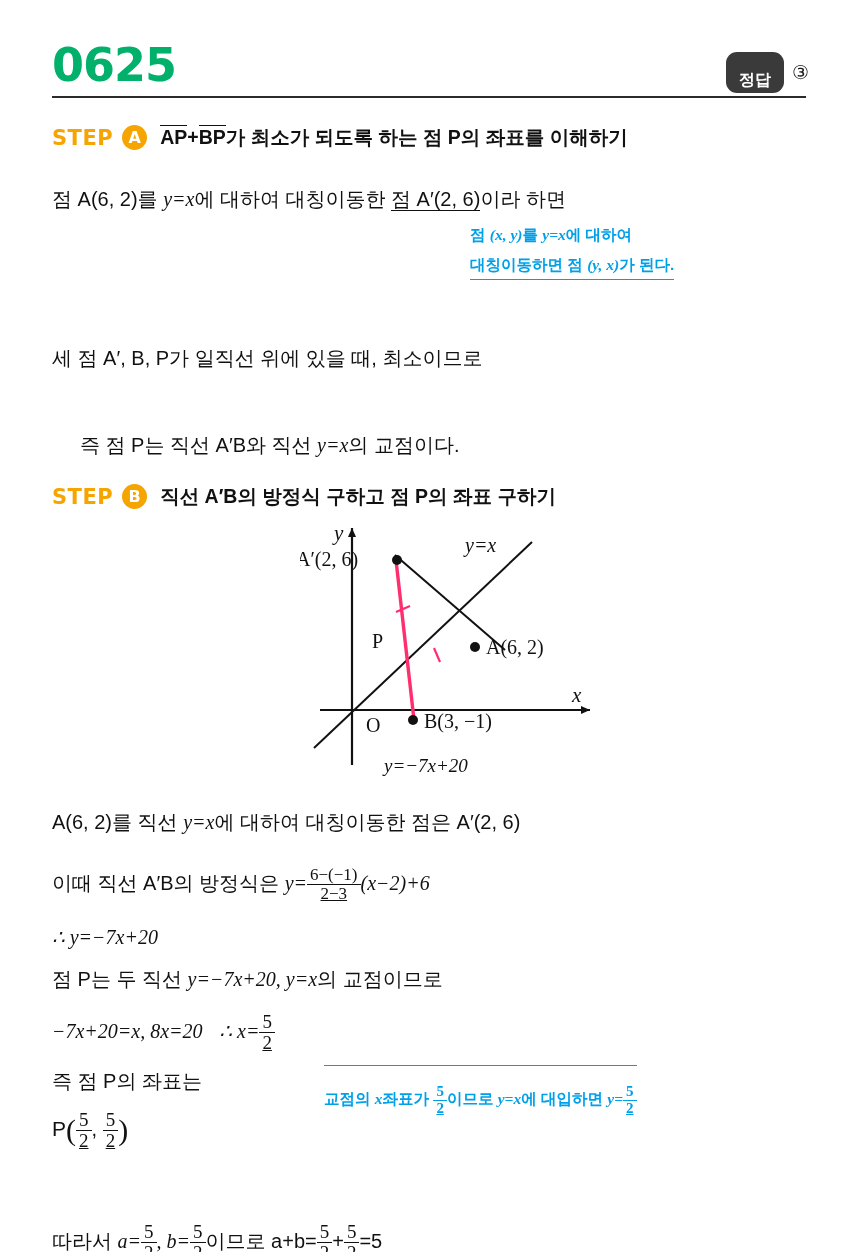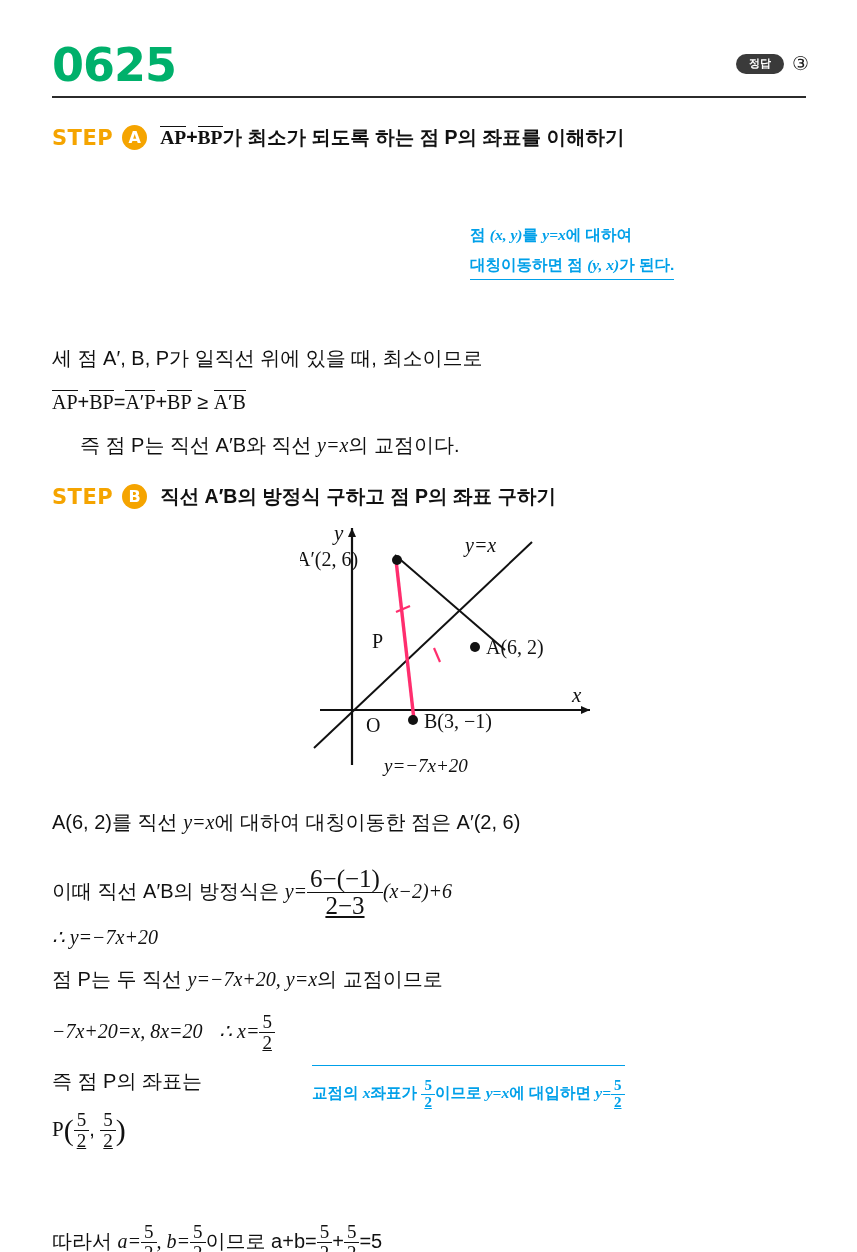--- a/index.html
+++ b/index.html
@@ -35,23 +35,23 @@
     position: absolute;
     right: 48px;
     top: 52px;
     display: flex;
     align-items: center;
     gap: 8px;
   }
   .answer-badge {
     background: #3a3a3a;
     color: #ffffff;
-    font-size: 11px;
-    font-weight: bold;
-    padding: 4px 13px 5px 13px;
+    font-size: 16px;
+    font-weight: bold;
+    padding: 20px 13px 5px 13px;
     border-radius: 11px;
     line-height: 1;
   }
   .answer-value {
     font-size: 19px;
     color: #1a1a1a;
   }
   .hr-top {
     position: absolute;
     left: 52px;
@@ -95,21 +95,21 @@
     margin-left: 4px;
   }
   
   .line {
     position: absolute;
     font-size: 20px;
     color: #111;
     white-space: nowrap;
   }
   .math { font-family: "Liberation Serif", serif; font-style: italic; }
-  .mathup { font-family: Liberation Serif, serif; font-style: normal; }
+  .mathup { font-family: Liberation Sans, sans-serif; font-style: normal; }
   .ov { border-top: 1.6px solid #111; padding-top: 1px; display: inline-block; line-height: 1.05;}
   .note {
     position: absolute;
     color: #00a0e9;
     font-size: 15.5px;
     font-weight: bold;
     white-space: nowrap;
   }
   .underline-blue {
     border-bottom: 1.6px solid #00a0e9;
@@ -145,34 +145,34 @@
   <div class="hr-top"></div>
 
   <div class="step-head" style="left:52px; top:124px;">
     <span class="step-label">STEP</span>
     <span class="step-circle">A</span>
     <span class="step-title">
       <span class="mathup ov">AP</span><span>+</span><span class="mathup ov">BP</span><span>가 최소가 되도록 하는 점 P의 좌표를 이해하기</span>
     </span>
   </div>
 
+  <div class="line" style="left:52px; top:186px;">
+    <span>점 A(6, 2)를 </span><span class="math">y=x</span><span>에 대하여 대칭이동한 </span><span style="border-bottom:1.6px solid #111">점 A′(2, 6)</span><span>이라 하면</span>
+  </div>
 
   <div class="note" style="left:470px; top:225px;">
     <span>점 </span><span class="math">(x, y)</span><span>를 </span><span class="math">y=x</span><span>에 대하여</span>
   </div>
   <div class="note underline-blue" style="left:470px; top:255px; padding-bottom:3px;text-align:right;">
     <span>대칭이동하면 점 </span><span class="math">(y, x)</span><span>가 된다.</span>
   </div>
 
 
   <div class="line" style="left:52px; top:345px;">세 점 A′, B, P가 일직선 위에 있을 때, 최소이므로</div>
 
-  <div class="line" style="left:52px; top:390px;">
-    <span class="mathup ov">AP</span><span>+</span><span class="mathup ov">BP</span><span>=</span><span class="mathup ov">A′P</span><span>+</span><span class="mathup ov">BP</span><span> ≥ </span><span class="mathup ov">A′B</span>
-  </div>
 
   <div class="line" style="left:52px; top:432px;margin-left:28px;">
     <span>즉 점 P는 직선 A′B와 직선 </span><span class="math">y=x</span><span>의 교점이다.</span>
   </div>
 
   <div class="step-head" style="left:52px; top:483px;">
     <span class="step-label">STEP</span>
     <span class="step-circle">B</span>
     <span class="step-title">직선 A′B의 방정식 구하고 점 P의 좌표 구하기</span>
   </div>
@@ -209,36 +209,36 @@
       <text x="34" y="20" font-family="Liberation Serif, serif" font-size="21" font-style="italic" fill="#111">y</text>
       <text x="84" y="252" font-family="Liberation Serif, serif" font-size="19" font-style="italic" fill="#111">y=−7x+20</text>
     </svg>
   </div>
 
   <div class="line" style="left:52px; top:809px;">
     <span>A(6, 2)를 직선 </span><span class="math">y=x</span><span>에 대하여 대칭이동한 점은 A′(2, 6)</span>
   </div>
 
   <div class="line" style="left:52px; top:866px;">
-    <span>이때 직선 A′B의 방정식은 </span><span class="math">y=</span><span class="frac" style="font-size:25px;"><span class="num">6−(−1)</span><span class="den">2−3</span></span><span class="math">(x−2)+6</span>
+    <span>이때 직선 A′B의 방정식은 </span><span class="math">y=</span><span class="frac" style="font-size:17px;"><span class="num">6−(−1)</span><span class="den">2−3</span></span><span class="math">(x−2)+6</span>
   </div>
 
   <div class="line math" style="left:52px; top:925px; font-style:normal;">
     <span class="math" style="font-style:italic">∴ y=−7x+20</span>
   </div>
 
   <div class="line" style="left:52px; top:966px;">
     <span>점 P는 두 직선 </span><span class="math">y=−7x+20, y=x</span><span>의 교점이므로</span>
   </div>
 
   <div class="line" style="left:52px; top:1012px;">
     <span class="math">−7x+20=x, 8x=20</span>&nbsp;&nbsp;&nbsp;<span class="math">∴ x=</span><span class="frac" style="font-size:19px;"><span class="num">5</span><span class="den">2</span></span>
   </div>
 
-  <div class="note" style="left:312px; top:1065px; border-top:1.6px solid #00a0e9; padding-top:12px;">
+  <div class="note" style="left:324px; top:1065px; border-top:1.6px solid #00a0e9; padding-top:18px;">
     <span>교점의 </span><span class="math">x</span><span>좌표가 </span><span class="frac fs-small"><span class="num">5</span><span class="den">2</span></span><span>이므로 </span><span class="math">y=x</span><span>에 대입하면 </span><span class="math">y=</span><span class="frac fs-small"><span class="num">5</span><span class="den">2</span></span>
   </div>
 
   <div class="line" style="left:52px; top:1068px;">즉 점 P의 좌표는</div>
 
   <div class="line" style="left:52px; top:1110px;">
     <span class="mathup" style="font-size:21px;">P</span><span style="font-size:30px; font-family:'Liberation Serif',serif; vertical-align:middle;">(</span><span class="frac" style="font-size:19px;"><span class="num">5</span><span class="den">2</span></span><span style="font-size:20px;">,&nbsp;</span><span class="frac" style="font-size:19px;"><span class="num">5</span><span class="den">2</span></span><span style="font-size:30px; font-family:'Liberation Serif',serif; vertical-align:middle;">)</span>
   </div>
 
   <div class="line" style="left:52px; top:1178px;margin-top:44px;">

